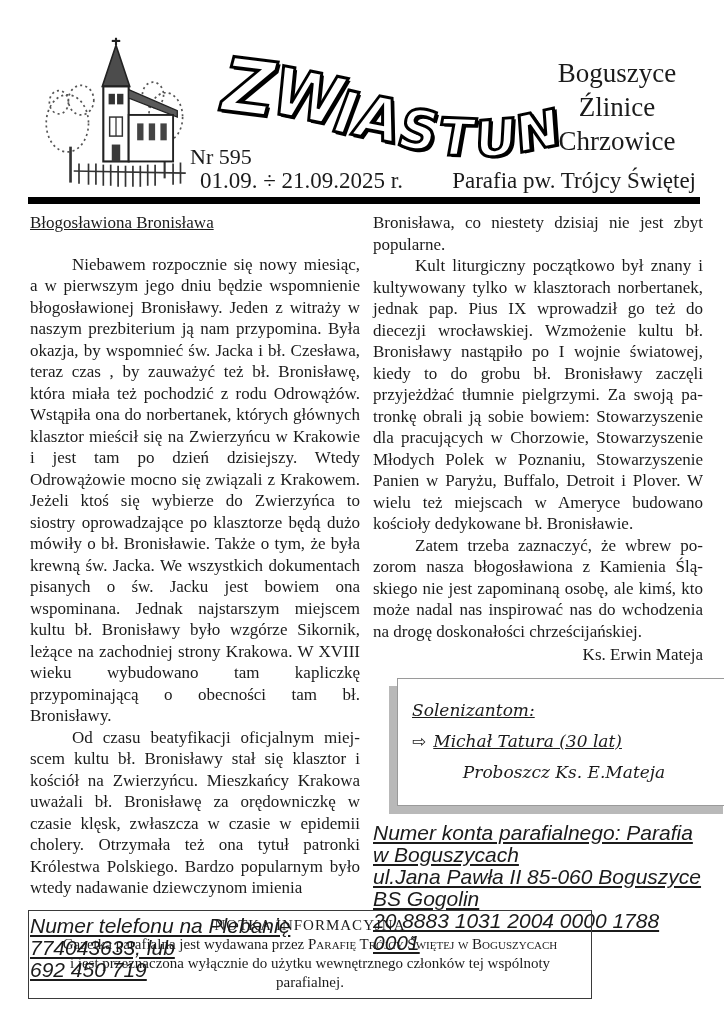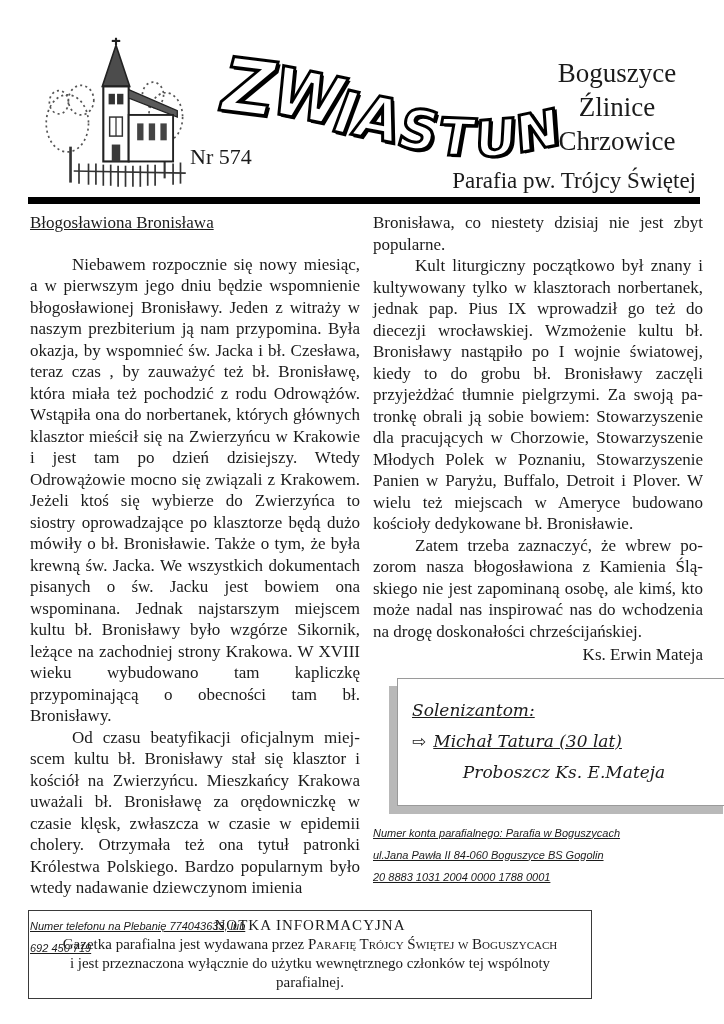--- a/index.html
+++ b/index.html
@@ -42,21 +42,21 @@
   .col-left  { left:30px; }
   .col-right { left:373px; }
   .article-heading { text-decoration:underline; margin-bottom:20px; text-align:left; }
   .para { text-align:justify; }
   .para.indent { text-indent:42px; }
   .signature { text-align:right; margin-top:2px; }
 
   
   .info-note {
     margin-top:16px; font-family:"Liberation Sans", sans-serif;
-    font-style:italic; font-size:11px; line-height:22px; text-align:left;
+    font-style:italic; font-size:21px; line-height:22px; text-align:left;
   }
   .note-line { display:block; text-decoration:underline; }
 
   
   .ann-box {
     margin:12px 0 0 24px; width:334px; min-height:128px;
     background:#fff; border:1px solid #9a9a9a;
     box-shadow:-8px 8px 0 #b9b9b9;
     padding:20px 14px 8px 14px;
     font-family:"DejaVu Serif", serif; font-style:italic; font-size:17px;
@@ -147,21 +147,22 @@
       <span class="tl tl6">U</span>
       <span class="tl tl7">N</span>
     </div>
 
   <div class="places">
     <div>Boguszyce</div>
     <div>Źlinice</div>
     <div>Chrzowice</div>
   </div>
 
-  <div class="issue-no">Nr 574</div>
+  <div class="issue-no">Nr 595</div>
+  <div class="date-range">01.09. ÷ 21.09.2025 r.</div>
   <div class="parish-name">Parafia pw. Trójcy Świętej</div>
   <div class="header-rule"></div>
 
   <div class="col col-left">
     <div class="article-heading">Błogosławiona Bronisława</div>
     <p class="para indent">Niebawem rozpocznie się nowy miesiąc, a w pierwszym jego dniu będzie wspomnienie błogosławionej Bronisławy. Jeden z witraży w naszym prezbiterium ją nam przypomina. Była okazja, by wspomnieć św. Jacka i bł. Czesława, teraz czas , by zau­ważyć też bł. Bronisławę, która miała też po­chodzić z rodu Odrowążów. Wstąpiła ona do norbertanek, których głównych klasztor mie­ścił się na Zwierzyńcu w Krakowie i jest tam po dzień dzisiejszy. Wtedy Odrowążowie mocno się związali z Krakowem. Jeżeli ktoś się wybierze do Zwierzyńca to siostry opro­wadzające po klasztorze będą dużo mówiły o bł. Bronisławie. Także o tym, że była krewną św. Jacka. We wszystkich dokumentach pisa­nych o św. Jacku jest bowiem ona wspomina­na. Jednak najstarszym miejscem kultu bł. Bronisławy było wzgórze Sikornik, leżące na zachodniej strony Krakowa. W XVIII wieku wybudowano tam kapliczkę przypominającą o obecności tam bł. Bronisławy.</p>
     <p class="para indent">Od czasu beatyfikacji oficjalnym miej­scem kultu bł. Bronisławy stał się klasztor i kościół na Zwierzyńcu. Mieszkańcy Krakowa uważali bł. Bronisławę za orędowniczkę w czasie klęsk, zwłaszcza w czasie w epidemii cholery. Otrzymała też ona tytuł patronki Królestwa Polskiego. Bardzo popularnym było wtedy nadawanie dziewczynom imienia</p>
     <div class="info-note">
       <span class="note-line">Numer telefonu na Plebanię 774043633, lub</span>
       <span class="note-line">692 450 719</span>
@@ -179,21 +180,21 @@
         <span class="ann-heading">Solenizantom:</span>
       </div>
       <div class="ann-row">
         <span class="ann-arrow">⇨</span><span class="ann-entry">Michał Tatura (30 lat)</span>
       </div>
       <div class="ann-sign">Proboszcz Ks. E.Mateja</div>
     </div>
 
     <div class="info-note">
       <span class="note-line">Numer konta parafialnego: Parafia w Boguszycach</span>
-      <span class="note-line">ul.Jana Pawła II 84-060 Boguszyce BS Gogolin</span>
+      <span class="note-line">ul.Jana Pawła II 85-060 Boguszyce BS Gogolin</span>
       <span class="note-line">20 8883 1031 2004 0000 1788 0001</span>
     </div>
   </div>
 
   <div class="footer-note">
     <div class="footer-title">NOTKA INFORMACYJNA</div>
     <div>
       <span>Gazetka parafialna jest wydawana przez </span><span class="smallcaps">Parafię Trójcy Świętej w Boguszycach</span>
     </div>
     <div>i jest przeznaczona wyłącznie do użytku wewnętrznego członków tej wspólnoty parafialnej.</div>

